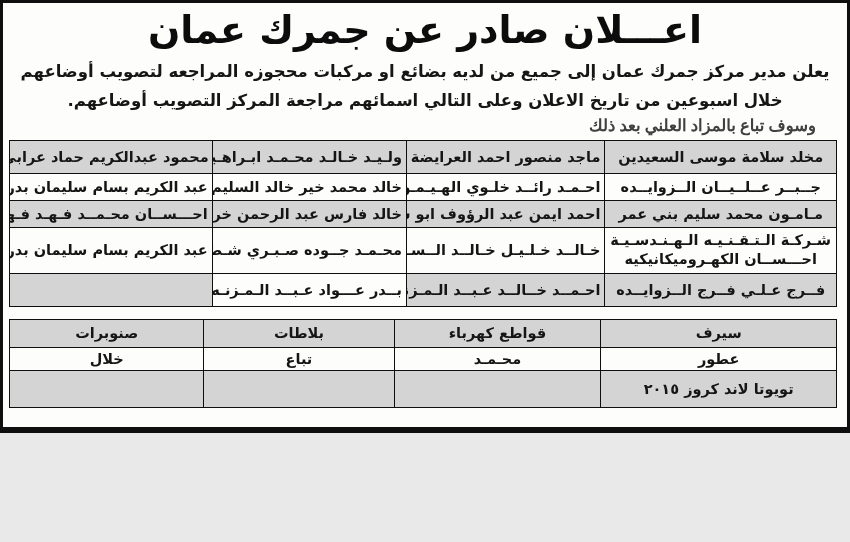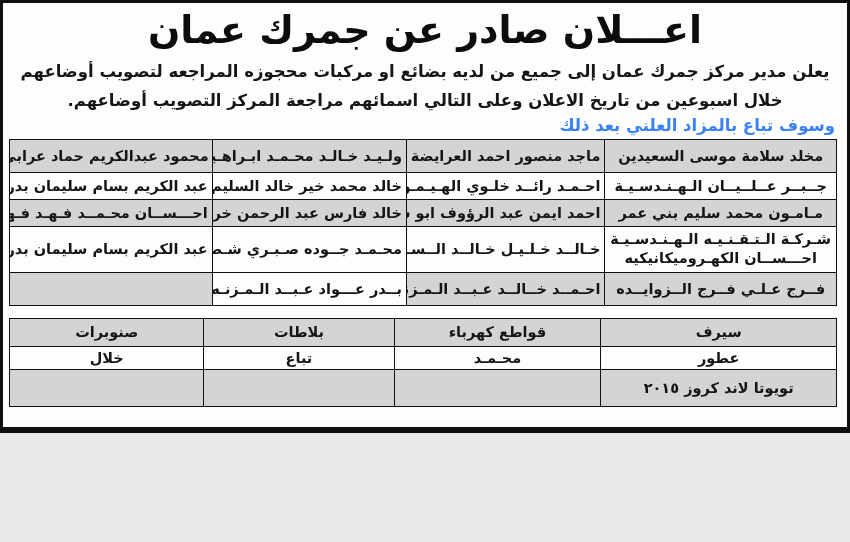--- a/index.html
+++ b/index.html
@@ -28,25 +28,26 @@
   }
   .intro{
     margin:2px 16px 0 16px;
     font-size:16.5px;
     font-weight:700;
     line-height:1.8;
     text-align:center;
     color:#161616;
   }
   .intro-last{
-    margin:0 12px 4px 16px;
+    margin:0 31px 4px 16px;
     font-size:16.5px;
     font-weight:700;
     text-align:right;
-    color:#3b82f6;
+    color:#404040;
+    font-family:Liberation Serif, serif;
   }
   table{
     width:828px;
     margin:3px 10px 0 10px;
     border-collapse:collapse;
     table-layout:fixed;
     direction:rtl;
   }
   td{
     border:1.5px solid #0f0f0f;
@@ -107,21 +108,21 @@
         <col class="c4">
       </colgroup>
     <tbody>
       <tr class="r1">
         <td class="sh">مخلد سلامة موسى السعيدين</td>
         <td class="sh">ماجد منصور احمد العرايضة</td>
         <td class="sh">ولـيـد خـالـد محـمـد ابـراهـيـم</td>
         <td class="sh">محمود عبدالكريم حماد عرابي</td>
       </tr>
       <tr class="r2">
-        <td>جــبــر عــلــيــان الـهـنـدسـيـة</td>
+        <td>جــبــر عــلــيــان الــزوايــده</td>
         <td>احـمـد رائــد خلـوي الهـيـمـونـي</td>
         <td>خالد محمد خير خالد السليم</td>
         <td>عبد الكريم بسام سليمان بدر</td>
       </tr>
       <tr class="r3">
         <td class="sh">مـامـون محمد سليم بني عمر</td>
         <td class="sh">احمد ايمن عبد الرؤوف ابو شنب</td>
         <td class="sh">خالد فارس عبد الرحمن خروشه</td>
         <td class="sh">احـــســان محـمــد فـهـد فـهـد</td>
       </tr>

